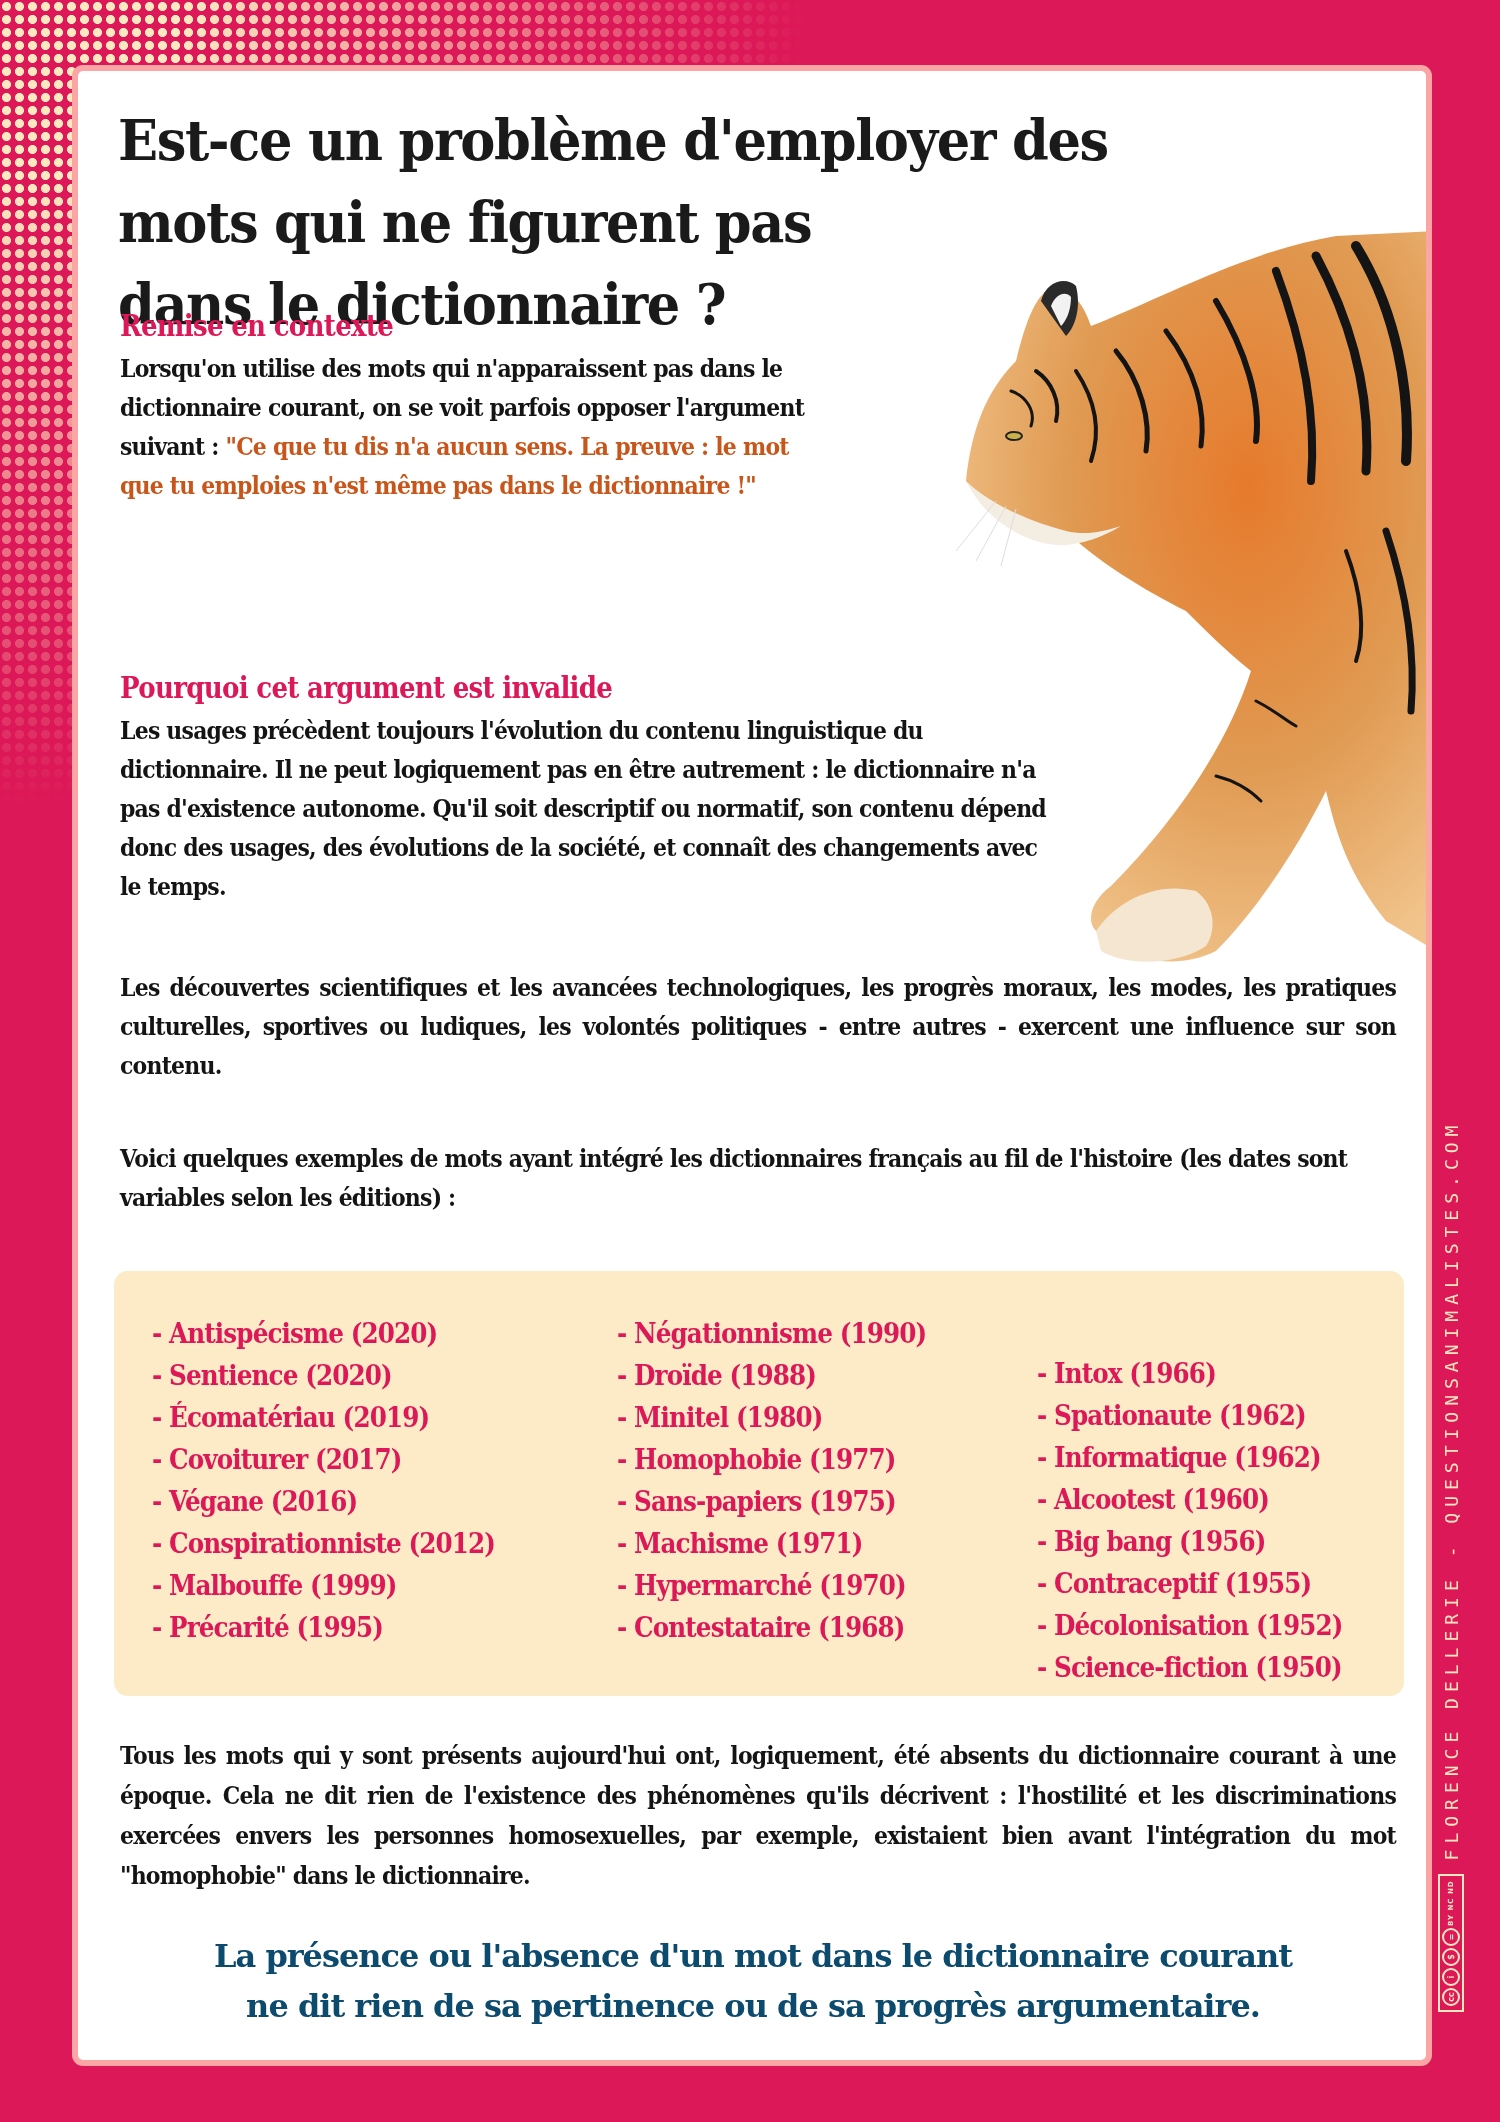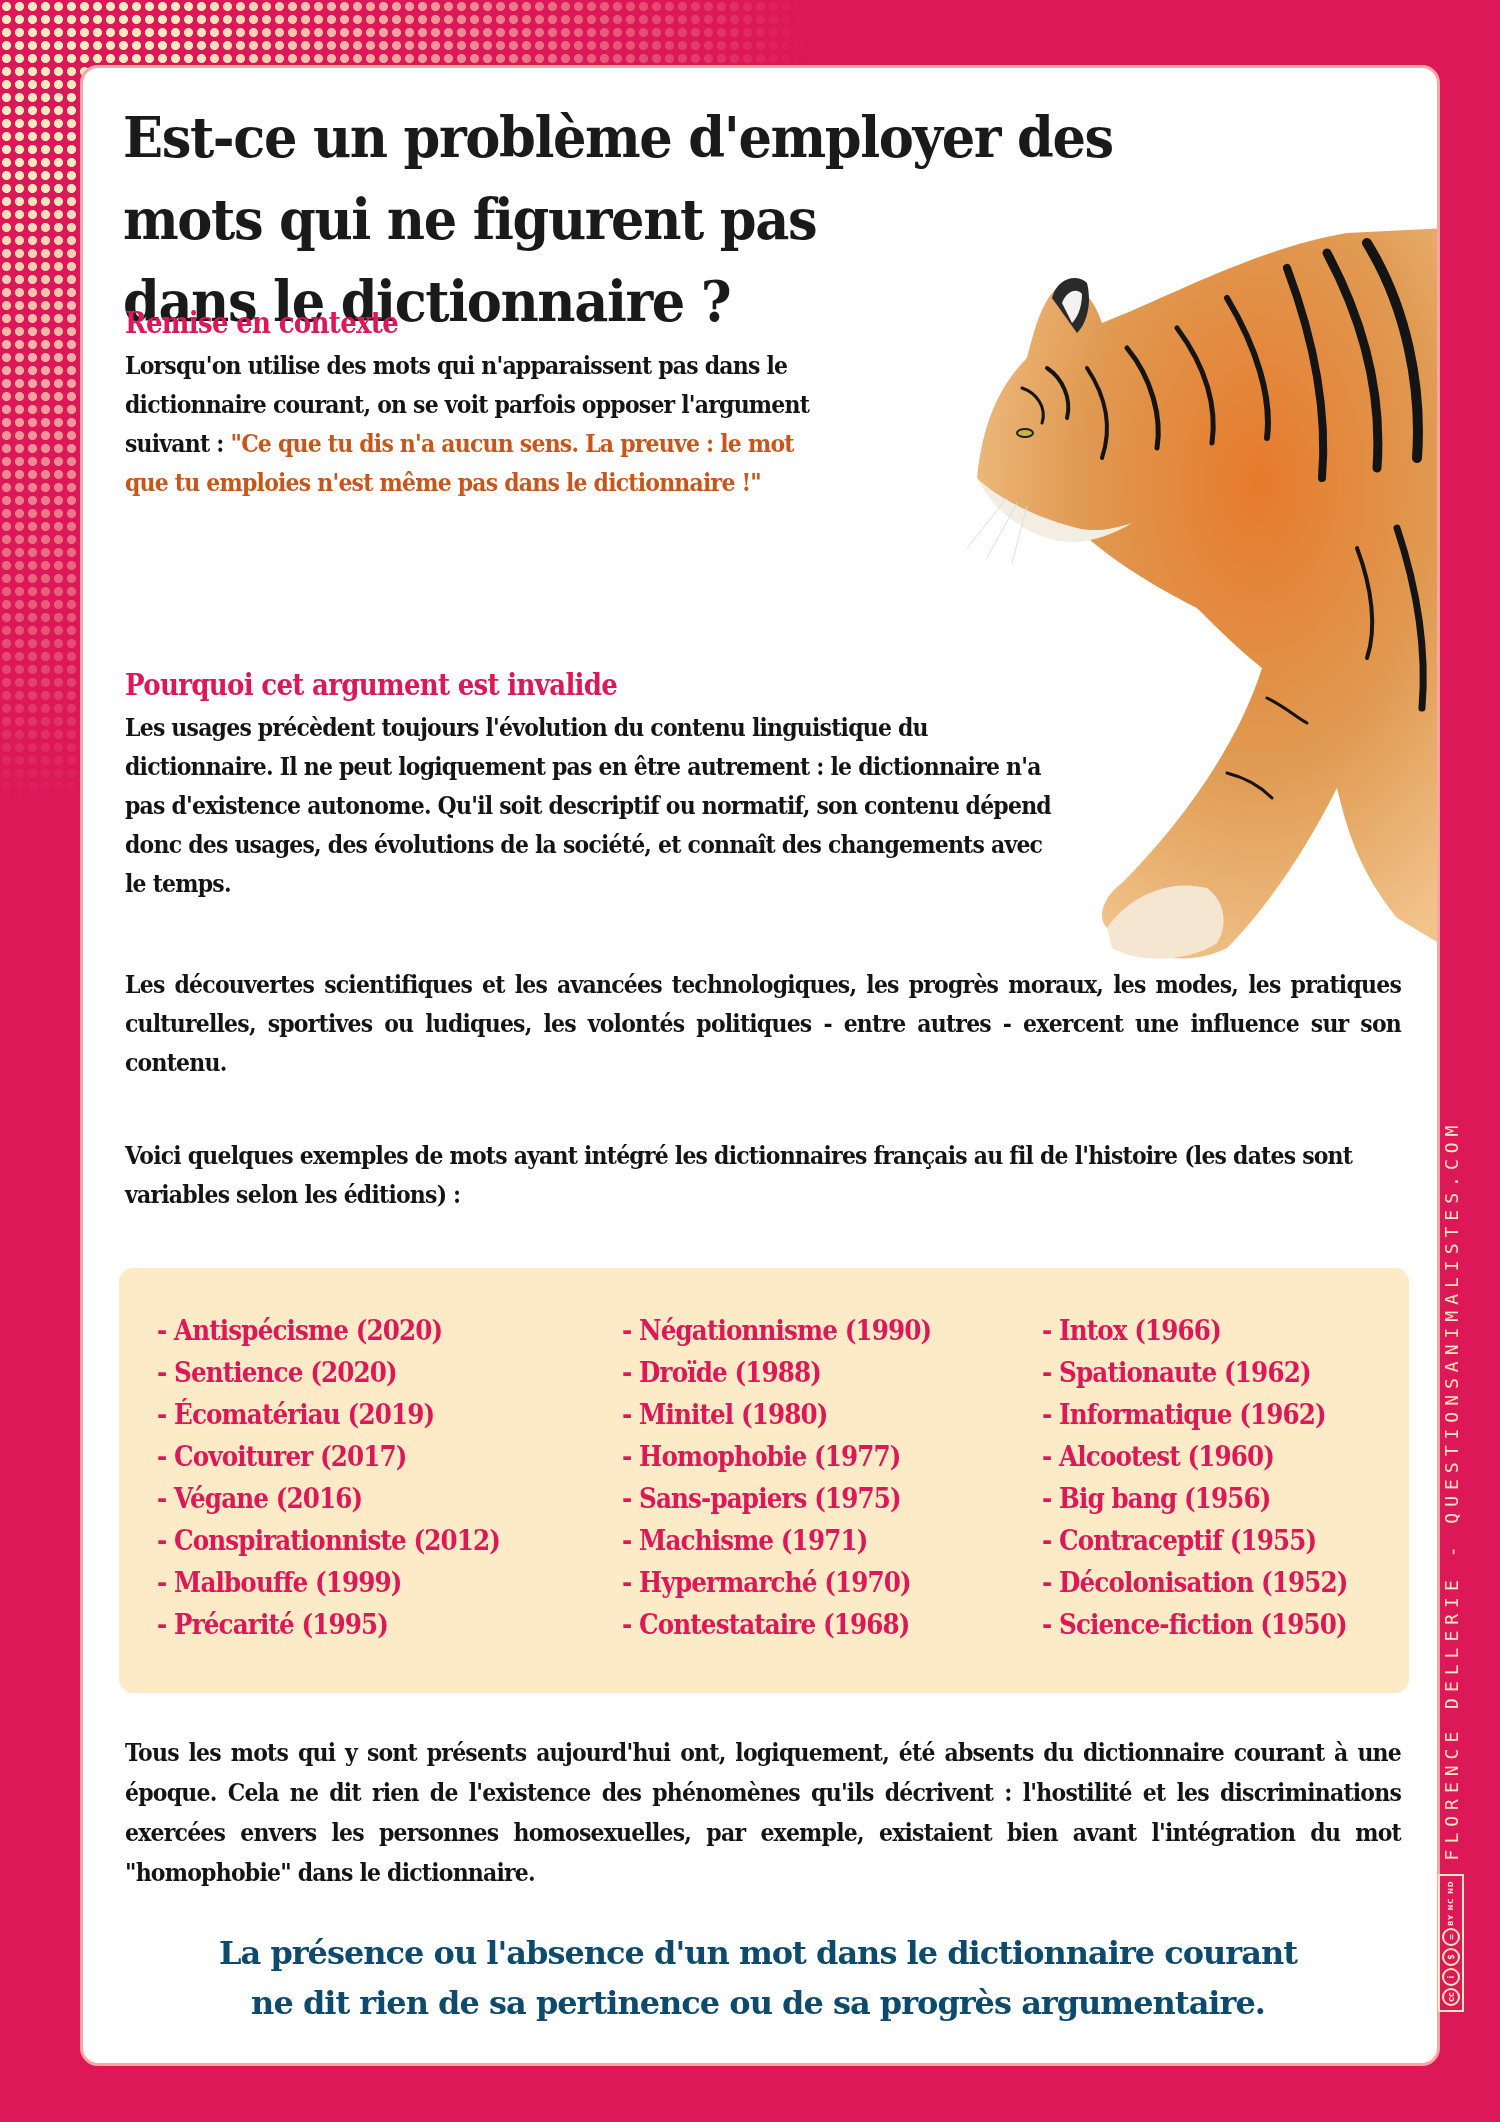--- a/index.html
+++ b/index.html
@@ -9,22 +9,22 @@
     font-family: "DejaVu Serif", serif;
   }
   .dots {
     position: absolute; left: 0; top: 0; width: 1000px; height: 1000px;
     background-image: radial-gradient(circle, #fde8c0 0 4.2px, transparent 4.8px);
     background-size: 13px 13px;
     -webkit-mask-image: radial-gradient(ellipse 95% 95% at 0 0, #000 20%, transparent 85%);
     mask-image: radial-gradient(ellipse 95% 95% at 0 0, #000 20%, transparent 85%);
   }
   .card {
-    position: absolute; left: 80px; top: 65px; width: 1360px; height: 2001px;
-    background: #ffffff; border: 3px solid #fca5a5; border-radius: 18px;
+    position: absolute; left: 72px; top: 65px; width: 1360px; height: 2001px;
+    background: #ffffff; border: 6px solid #fca5a5; border-radius: 11px;
     box-sizing: border-box; overflow: hidden;
   }
   .title {
     position: absolute; left: 40px; top: 28px; width: 1100px;
     font-family: "DejaVu Serif", serif; font-weight: bold;
     font-size: 56px; line-height: 82px; color: #1a1a1a;
     letter-spacing: -1.5px; transform: scaleX(0.94); transform-origin: left top;
     margin: 0;
   }
   .section-title {
@@ -158,21 +158,21 @@
     <ul class="col" style="left:503px;">
       <li>- Négationnisme (1990)</li>
       <li>- Droïde (1988)</li>
       <li>- Minitel (1980)</li>
       <li>- Homophobie (1977)</li>
       <li>- Sans-papiers (1975)</li>
       <li>- Machisme (1971)</li>
       <li>- Hypermarché (1970)</li>
       <li>- Contestataire (1968)</li>
     </ul>
-    <ul class="col" style="left:923px;">
+    <ul class="col" style="left:923px;margin-top:40px;">
       <li>- Intox (1966)</li>
       <li>- Spationaute (1962)</li>
       <li>- Informatique (1962)</li>
       <li>- Alcootest (1960)</li>
       <li>- Big bang (1956)</li>
       <li>- Contraceptif (1955)</li>
       <li>- Décolonisation (1952)</li>
       <li>- Science-fiction (1950)</li>
     </ul>
   </div>

